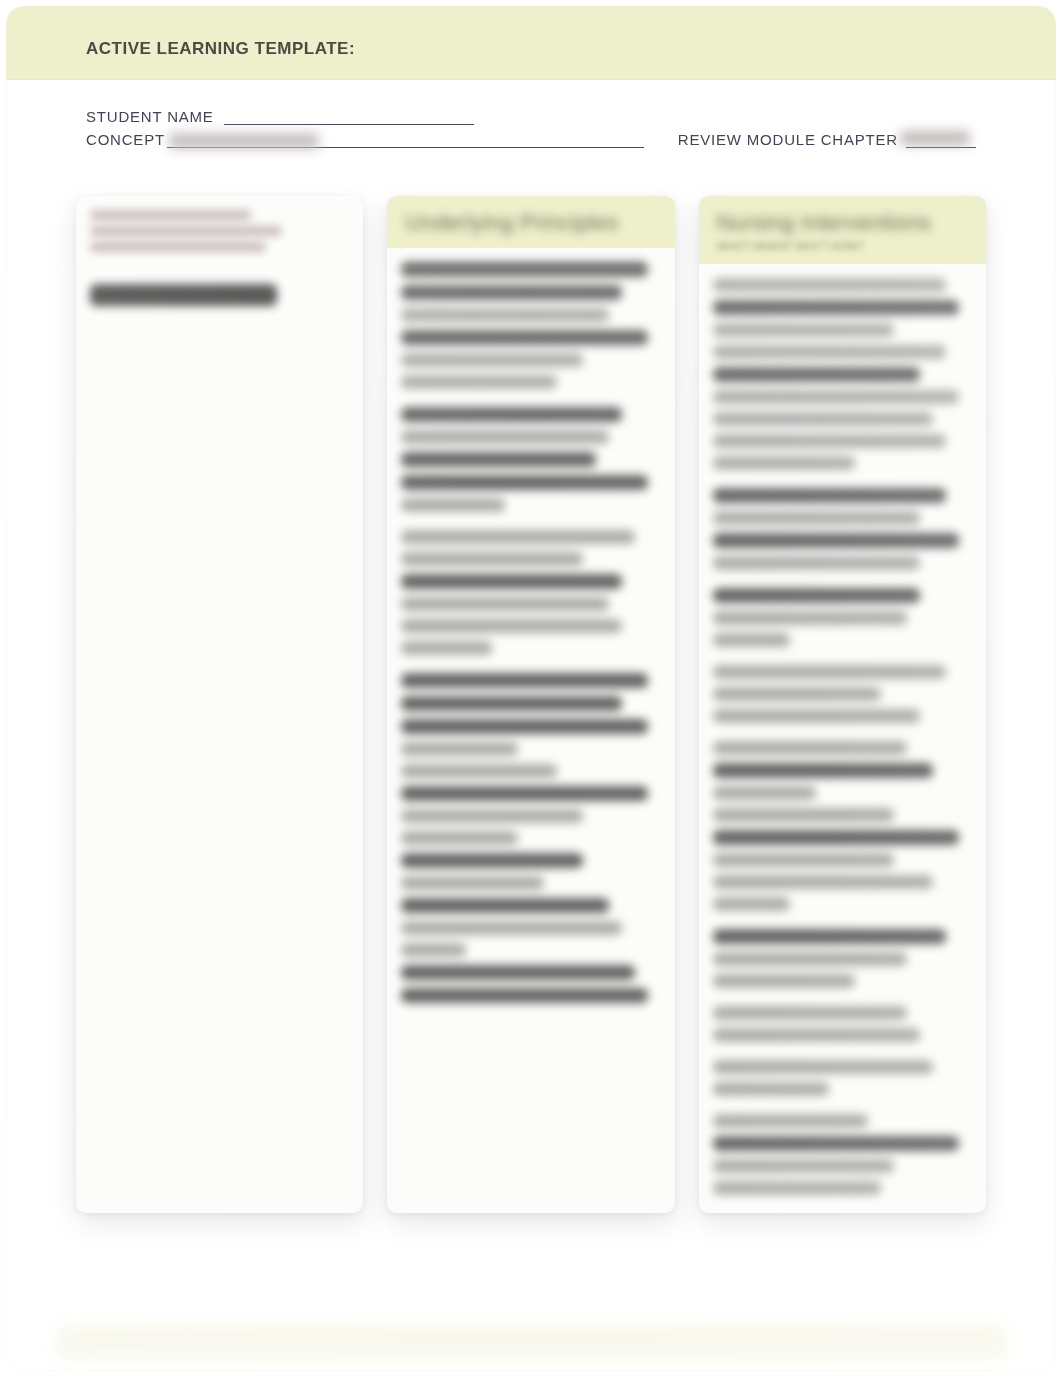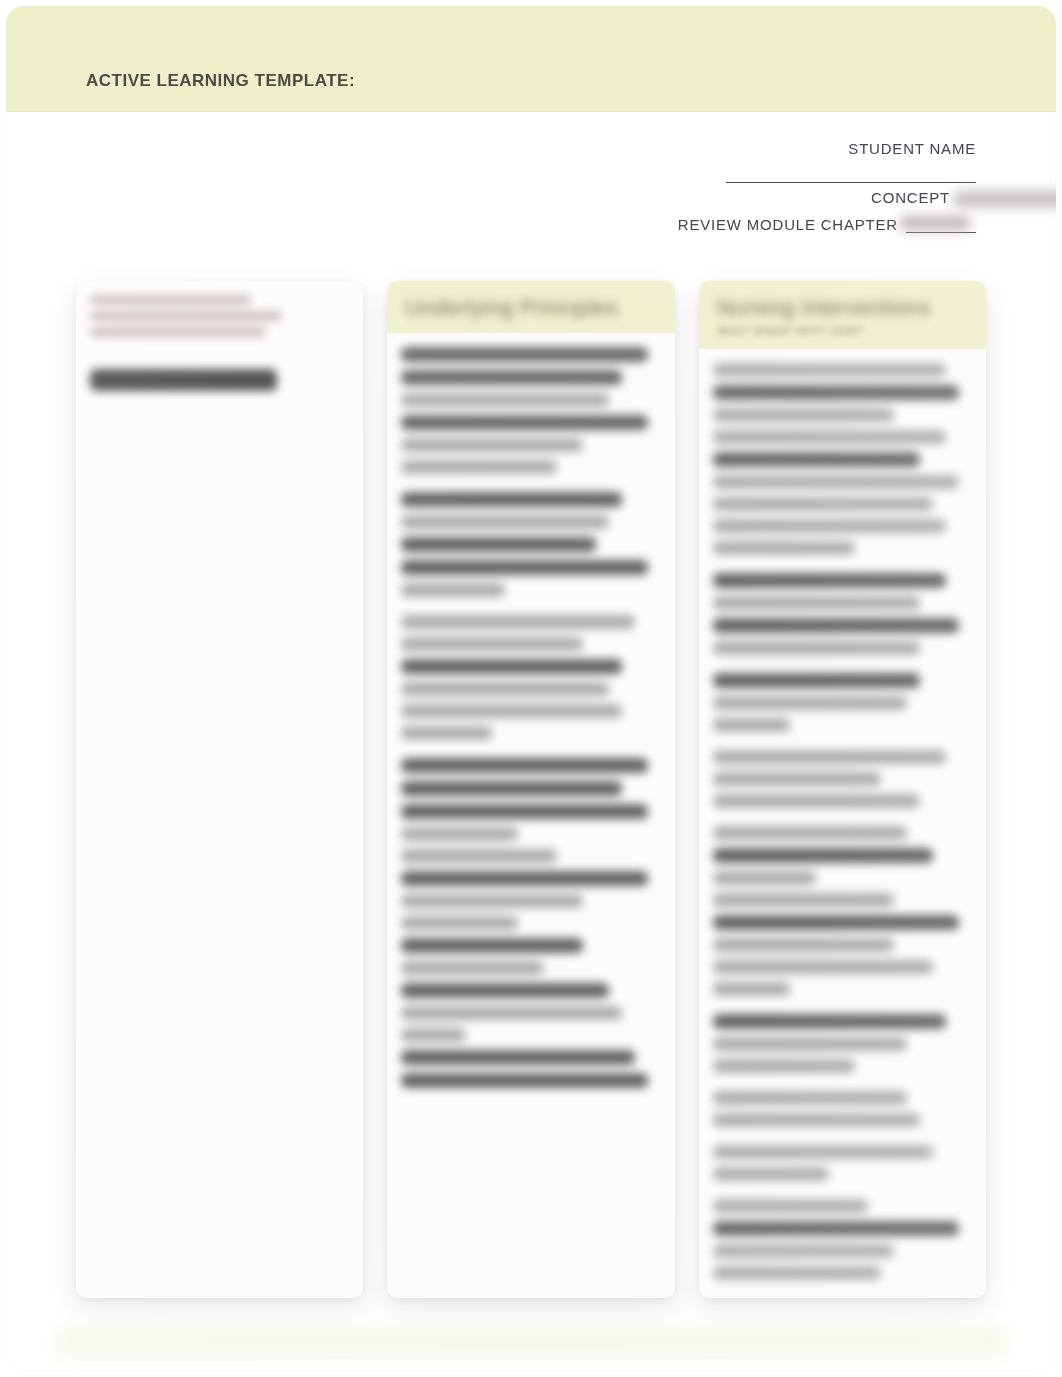--- a/index.html
+++ b/index.html
@@ -11,21 +11,21 @@
     position: absolute;
     left: 6px; top: 6px; right: 6px; bottom: 6px;
     background: #ffffff;
     border-radius: 18px;
     box-shadow: 0 0 0 1px rgba(0,0,0,0.02) inset;
     overflow: hidden;
   }
 
   
   .banner {
-    height: 106px;
+    height: 74px;
     background: linear-gradient(#eef0cc, #eef0cc);
     border-bottom: 1px solid rgba(0,0,0,0.03);
     position: relative;
     border-top-left-radius: 18px;
     border-top-right-radius: 18px;
     display: flex;
     align-items: flex-end;
     padding: 0 0 12px 80px;
   }
   .banner .label {
@@ -49,21 +49,20 @@
   
   .meta {
     padding: 28px 80px 8px 80px;
     color: #504f5a;
   }
   .meta-row {
     display: flex;
     align-items: flex-end;
     gap: 10px;
     margin-bottom: 6px;
-    flex-direction: column;
   }
   .meta-label {
     font-size: 15px;
     letter-spacing: 0.8px;
     color: #444355;
     white-space: nowrap;
   }
   .underline {
     border-bottom: 1px solid #4a4a55;
     height: 16px;

